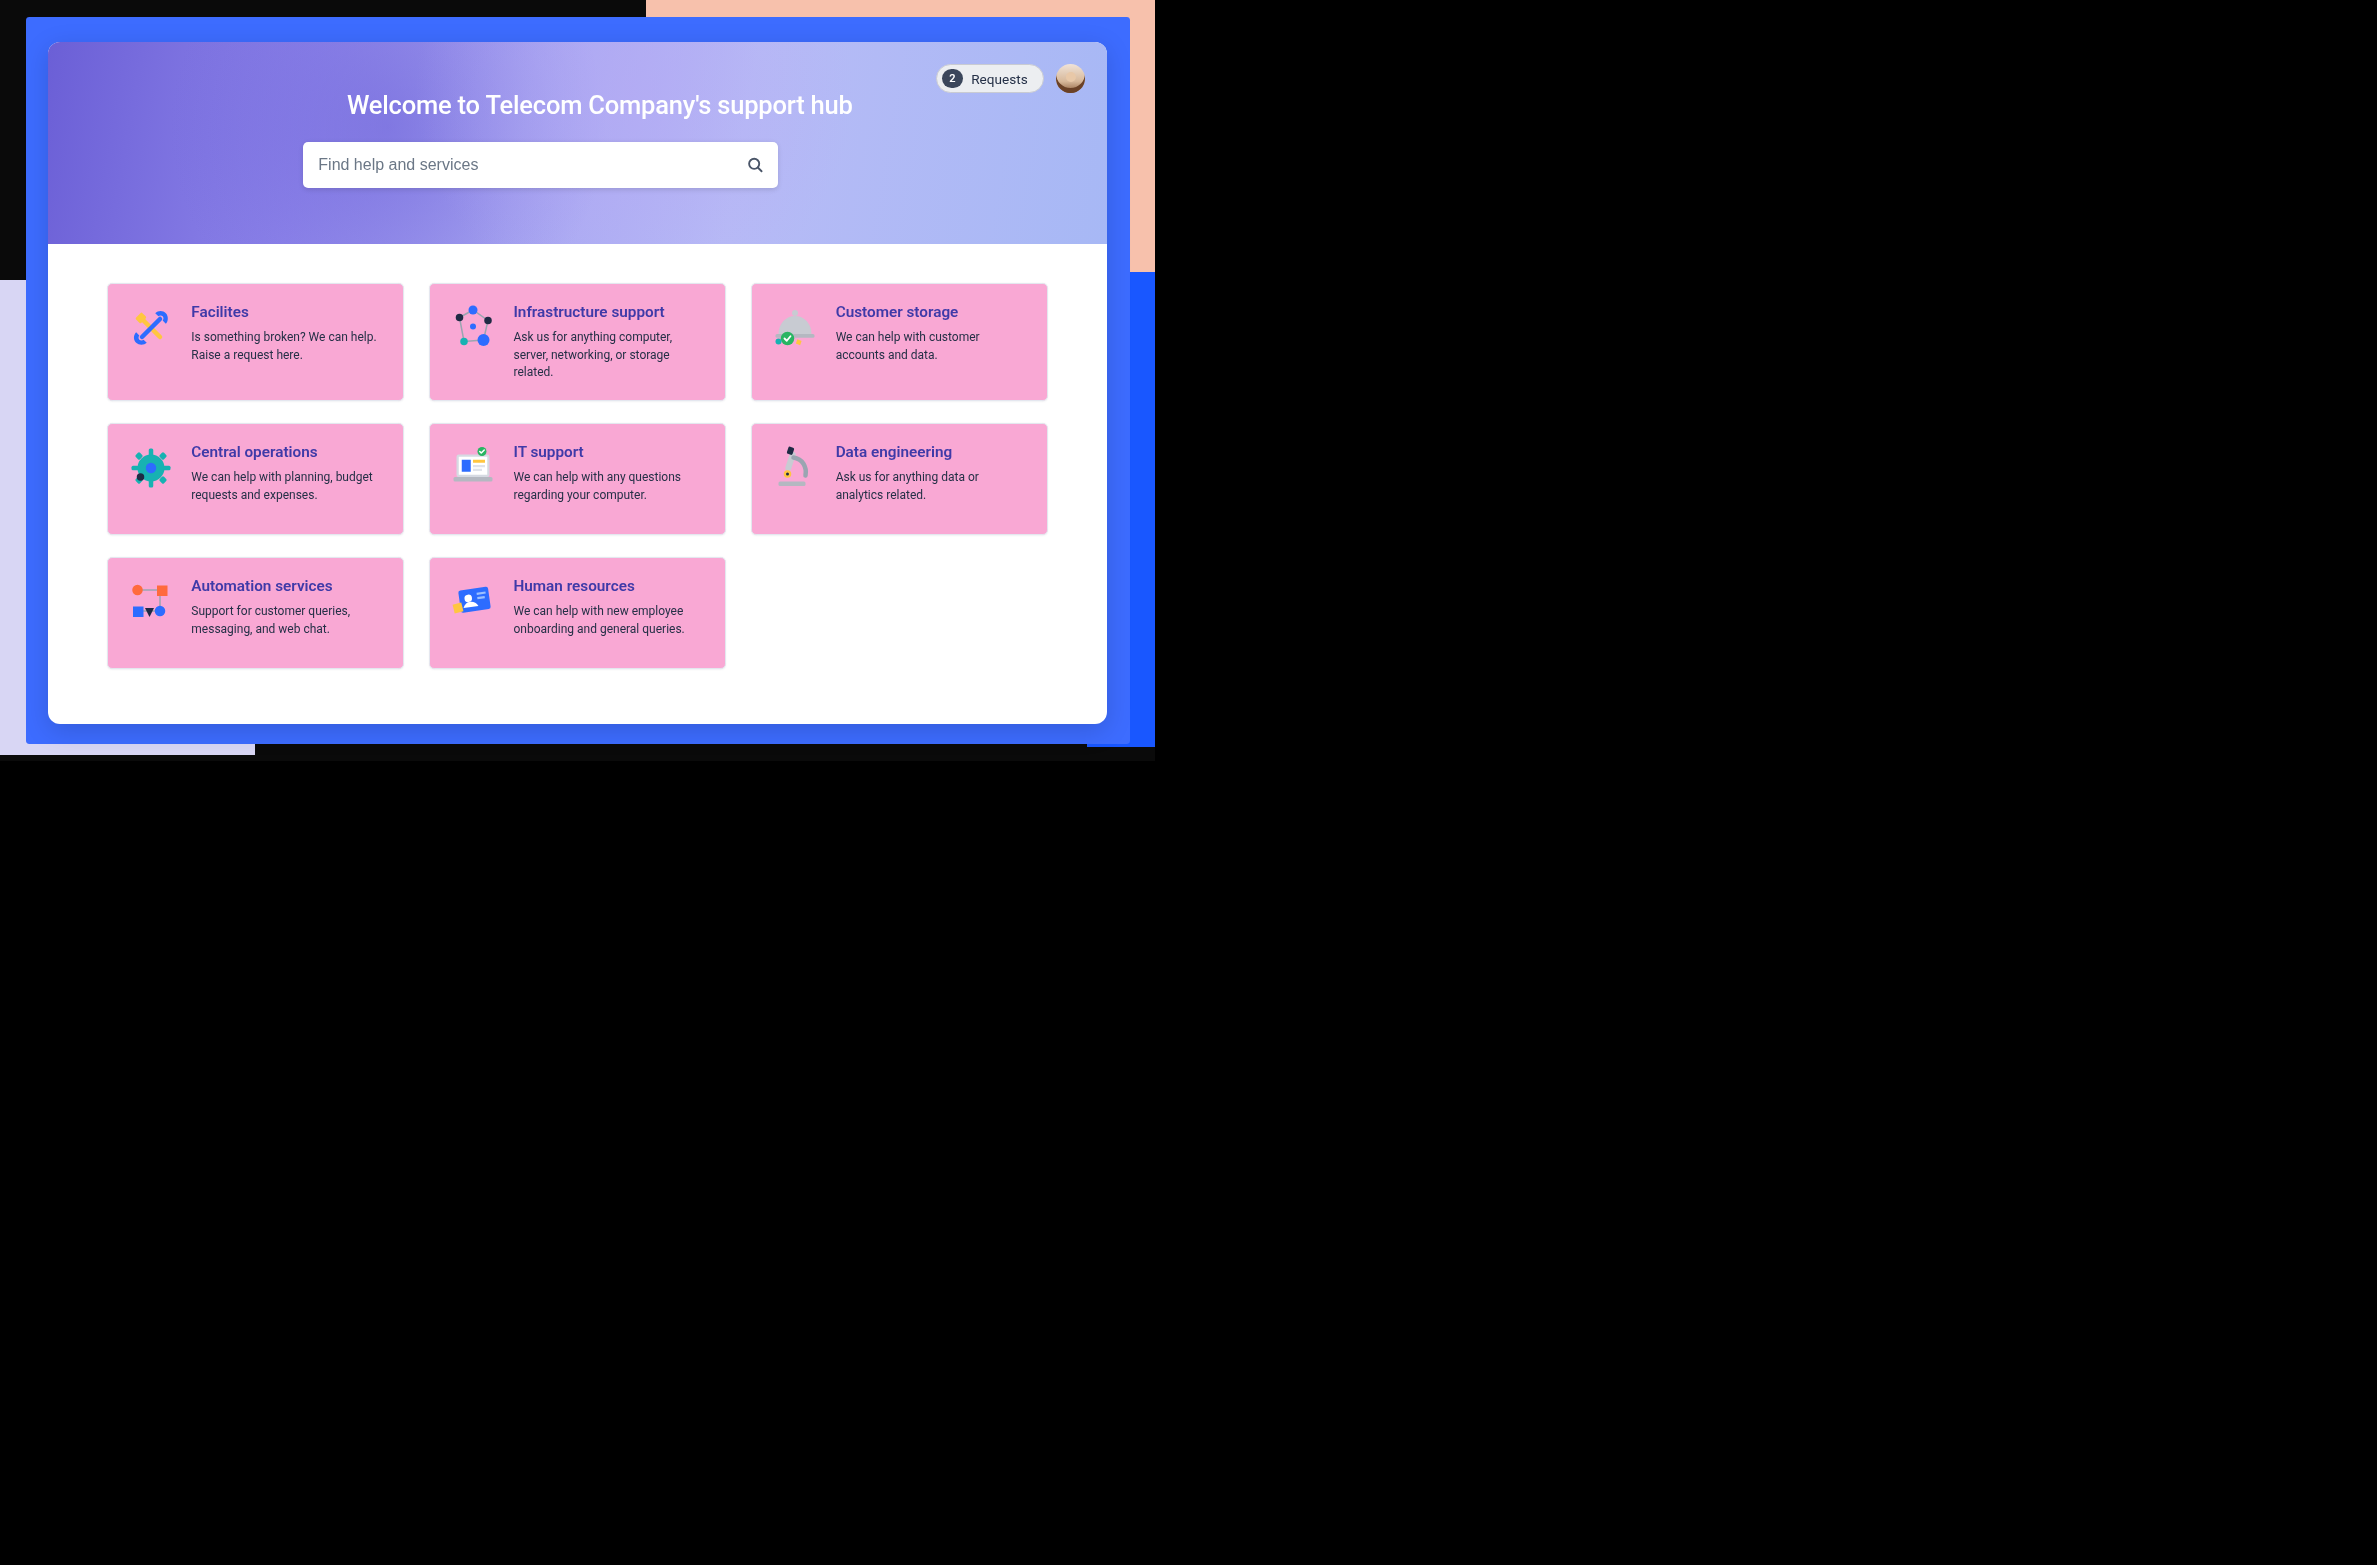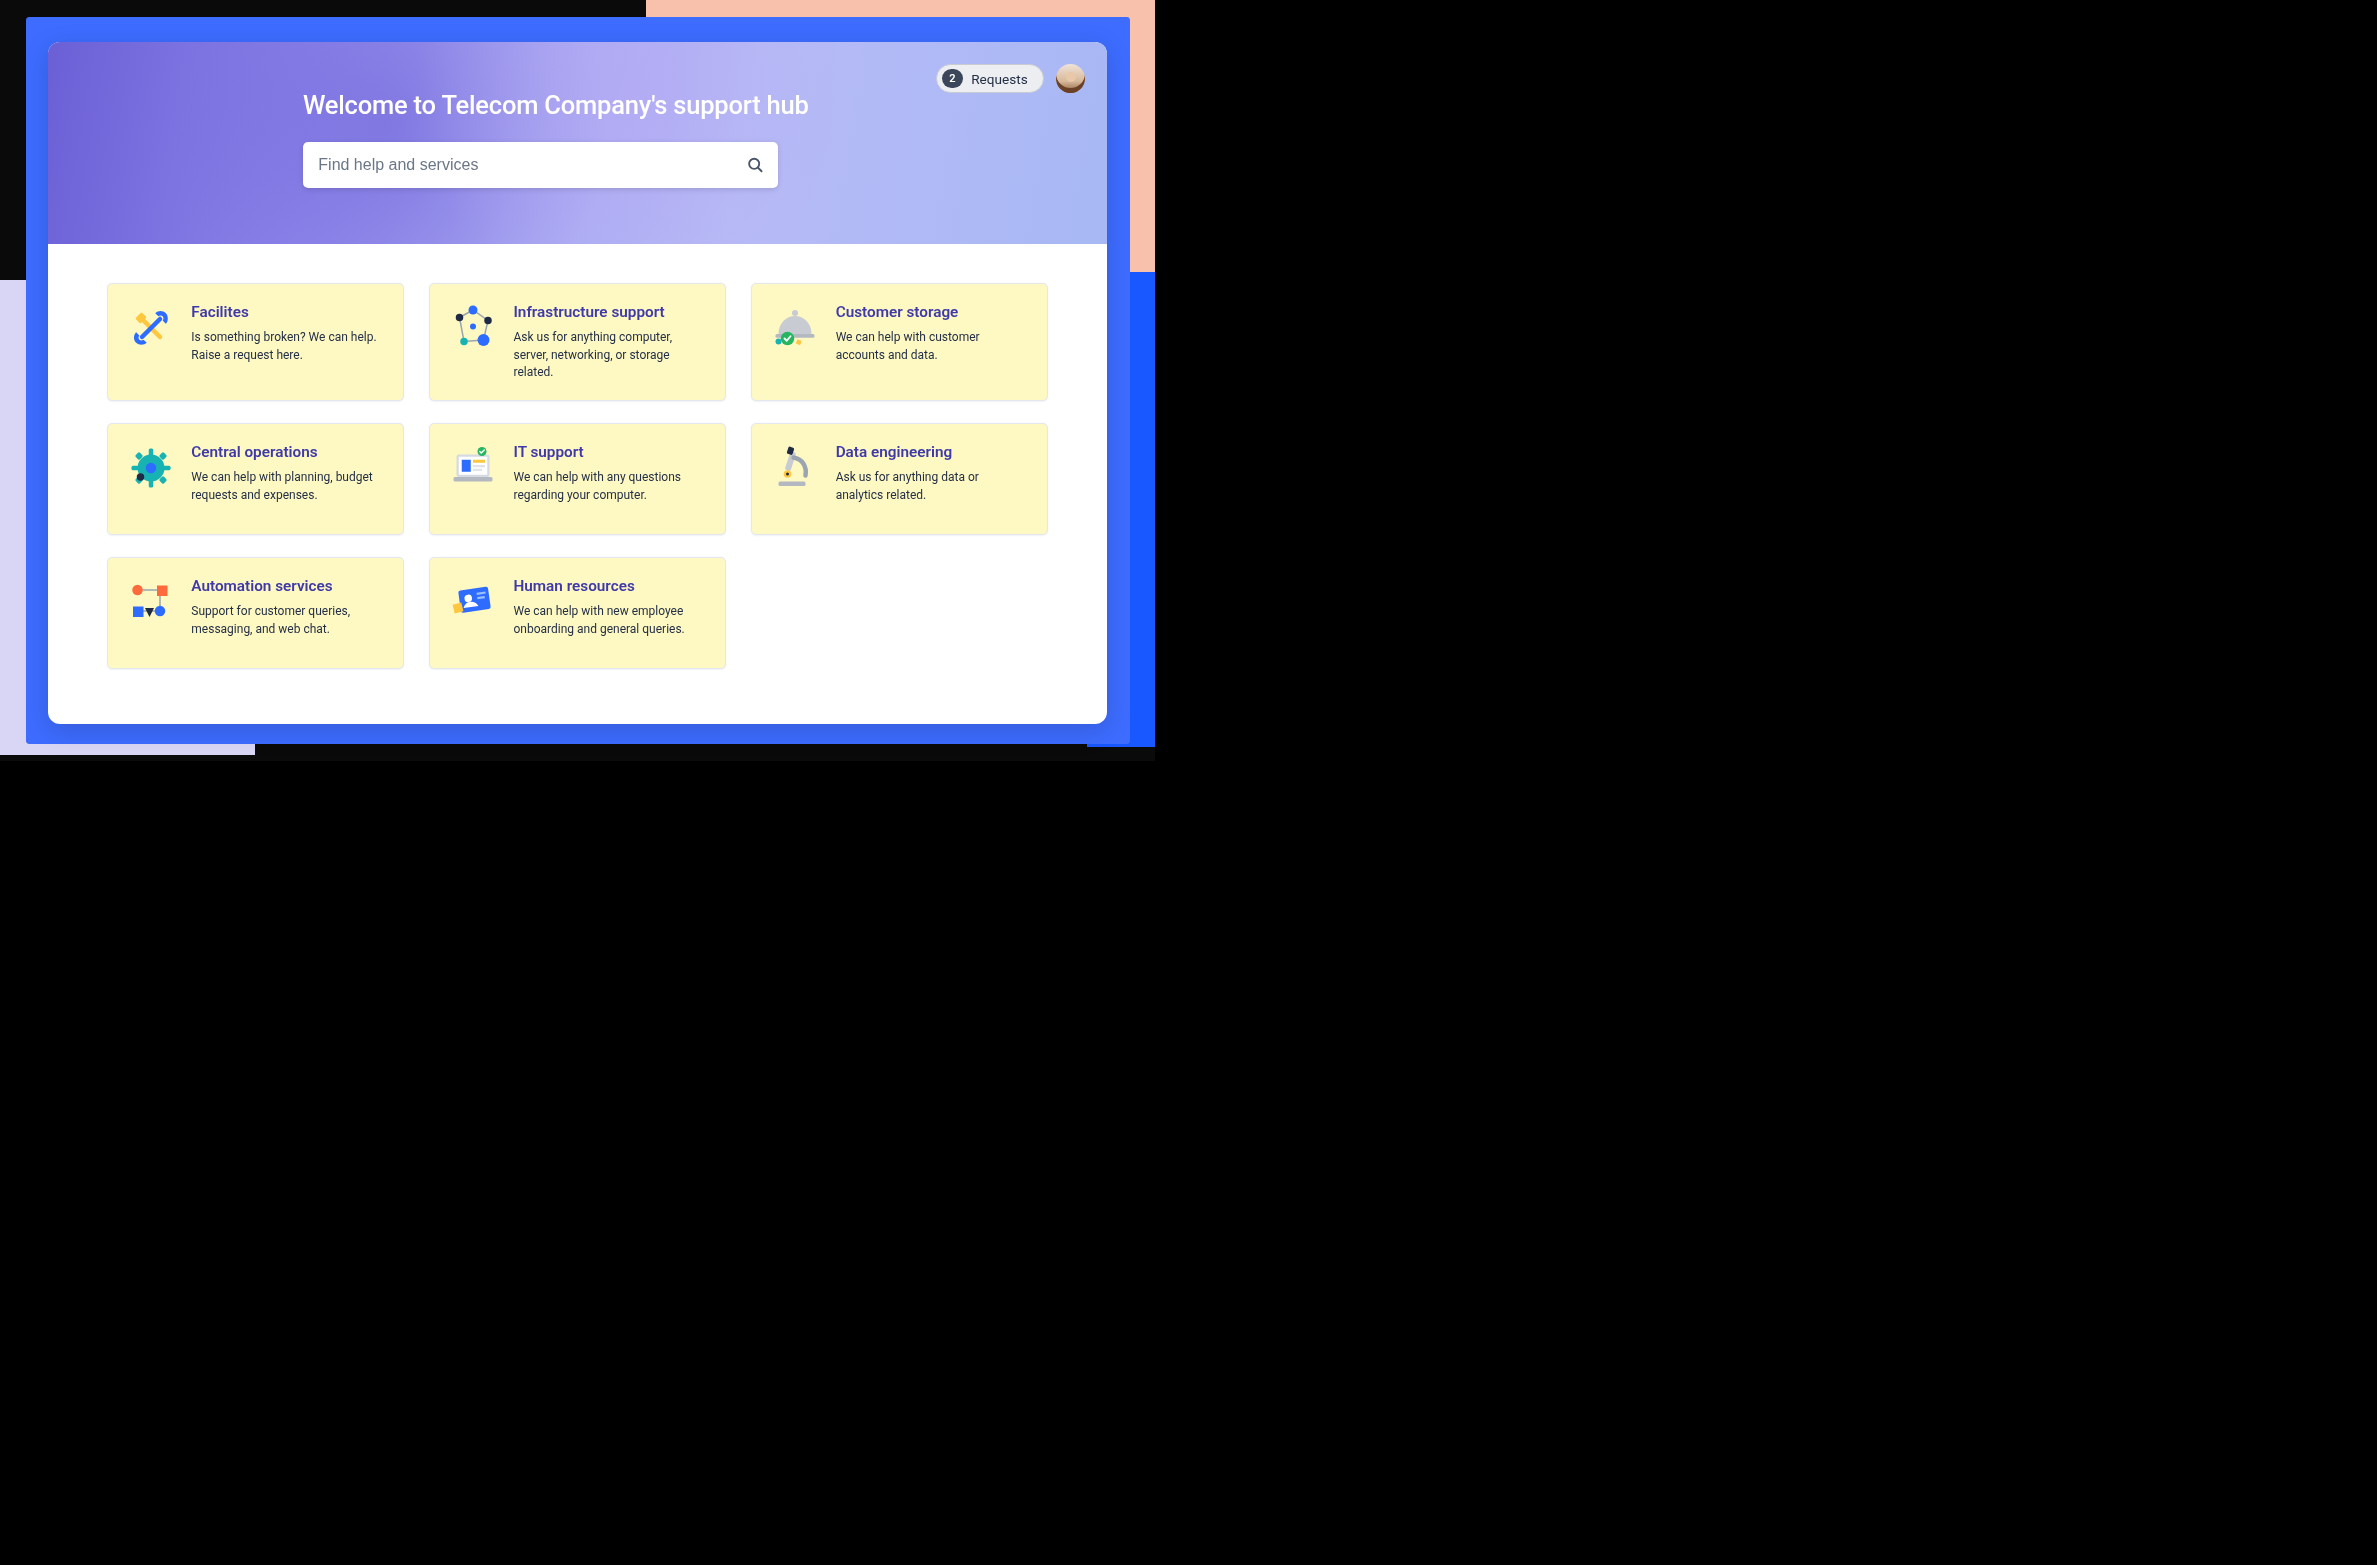--- a/index.html
+++ b/index.html
@@ -84,20 +84,21 @@
     z-index: 2;
     padding: 48px 0 0 255px;
     width: 100%;
   }
   .hero-title {
     color: #fff;
     font-size: 25.5px;
     font-weight: 500;
     letter-spacing: -0.2px;
     margin-bottom: 22px;
+    margin-left: 44px;
   }
   .search-wrap {
     position: relative;
     width: 475px;
   }
   .search-input {
     width: 100%;
     height: 46px;
     border: none;
     border-radius: 5.1px;
@@ -177,21 +178,21 @@
     grid-template-columns: repeat(3, 1fr);
     gap: 22px 25.5px;
   }
   .card {
     border: 0.8px solid #e4e7ef;
     border-radius: 5.1px;
     padding: 18.7px 18.7px 18.7px 17px;
     display: flex;
     gap: 15.3px;
     cursor: pointer;
-    background: #fef9c3;
+    background: #f9a8d4;
     box-shadow: 0 0.8px 1.7px rgba(9,30,66,0.06);
     min-height: 112px;
   }
   .card-icon {
     width: 51px; height: 51px;
     flex: 0 0 51px;
     display:flex;align-items:center;justify-content:center;
   }
   .card-title {
     color: #3f3aa8;

